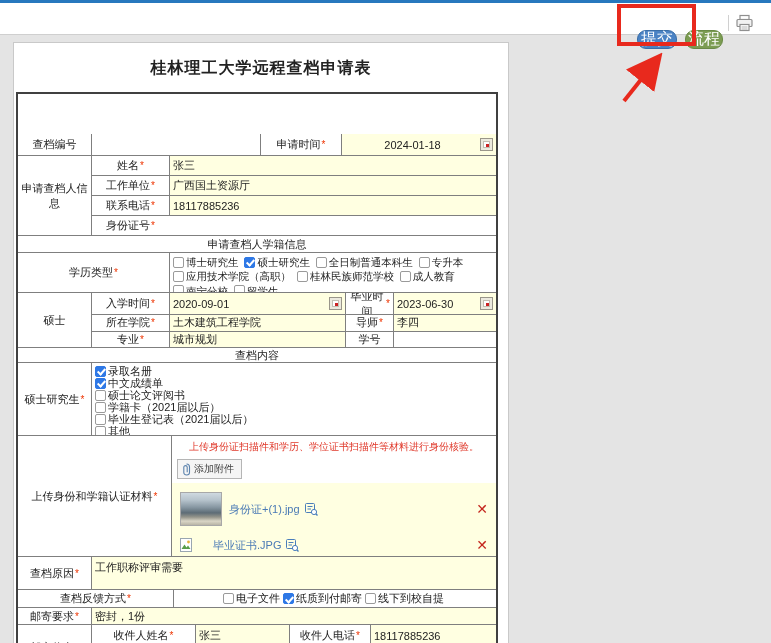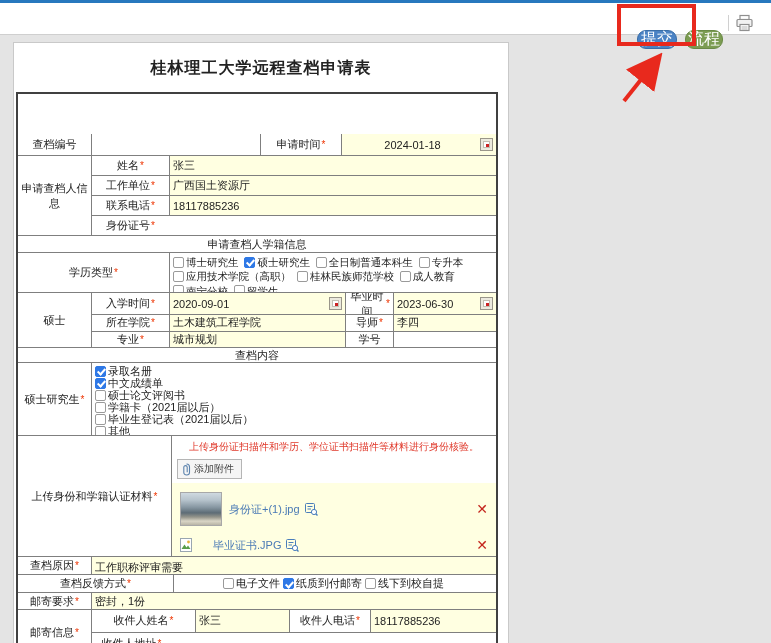--- a/index.html
+++ b/index.html
@@ -355,21 +355,21 @@
                   <circle cx="9" cy="9" r="2.6" fill="#fff" stroke="#4a7ebb"></circle>
                   <line x1="10.8" y1="10.8" x2="12.5" y2="12.5" stroke="#4a7ebb" stroke-width="1.4"></line>
                 </svg>
             </span>
             <span class="xdel">✕</span>
           </div>
         </div>
       </div>
     </div>
 
-    <div class="r" style="height:18px">
+    <div class="r" style="height:33px">
       <div class="c lab" style="width:73px">
           <span>查档原因</span>
           <i class="rq">*</i>
         </div>
       <div class="c val reason-val" style="flex:1">
           <span>工作职称评审需要</span>
         </div>
     </div>
 
     <div class="r" style="height:18px">

